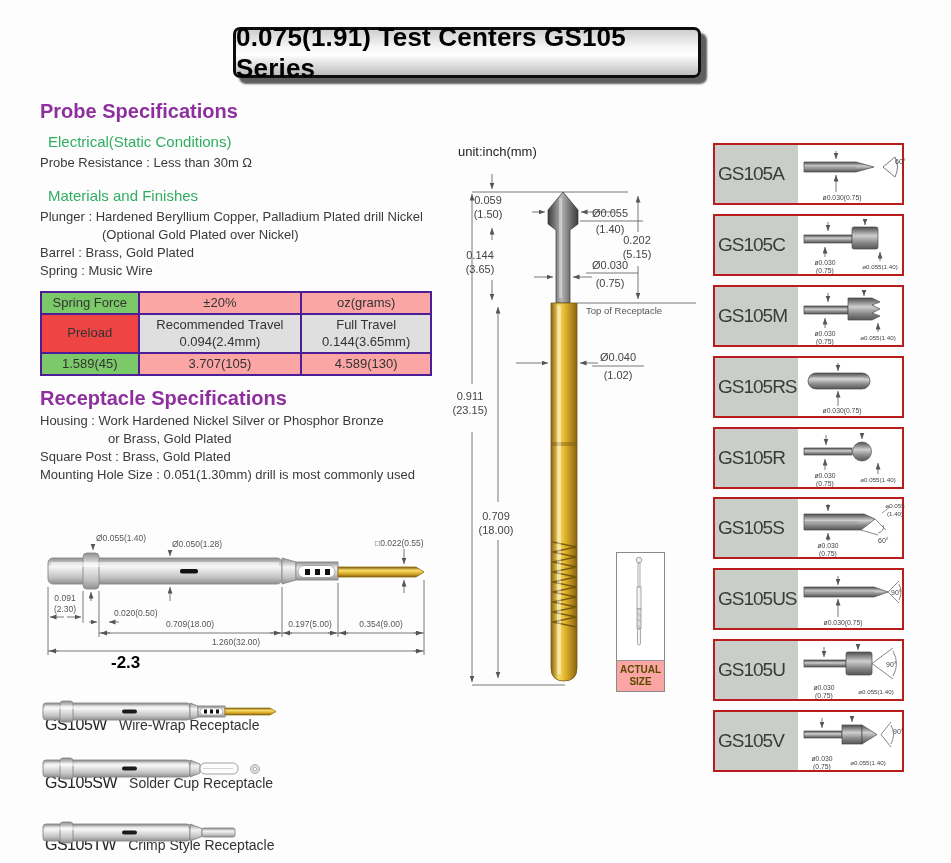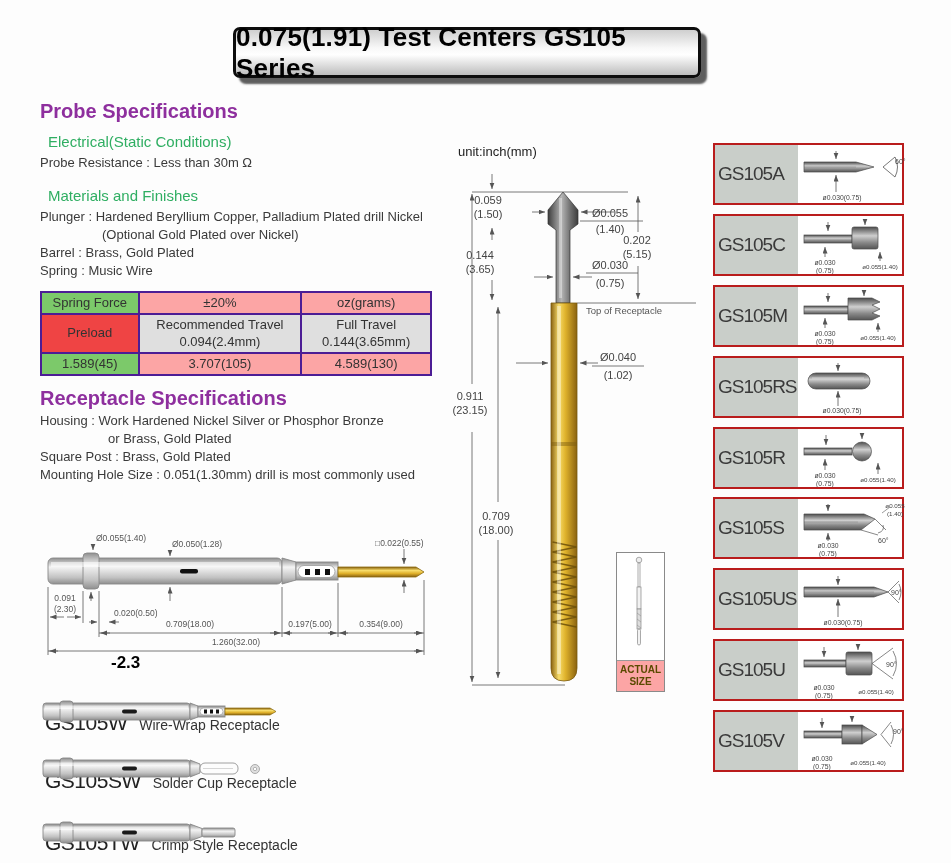--- a/index.html
+++ b/index.html
@@ -48,21 +48,21 @@
                display:flex;flex-direction:column;align-items:center;justify-content:center;
                font-size:10px;font-weight:bold;color:#5a4a00;line-height:12px;}
 
   
   .tipbox{left:713px;width:191px;height:62px;border:2px solid #b91c1c;background:#fff;display:flex;box-sizing:border-box;}
   .tiplabel{width:80px;background:#c9cec9;display:flex;align-items:center;padding-left:3px;
             font-size:19px;color:#3a3a3a;letter-spacing:-1px;flex-shrink:0;}
   .tipdraw{flex:1;position:relative;}
 
   
-  .rmodel{font-size:21px;color:#222;letter-spacing:-.5px;}
+  .rmodel{font-size:16px;color:#222;letter-spacing:-.5px;}
   .rdesc{font-size:14px;color:#333;margin-left:12px;margin-top:44px;}
   .typerow{display:flex;align-items:baseline;}
   .note{font-size:17px;font-weight:bold;color:#000;}
 </style>
 </head>
 <body>
 
 <svg width="0" height="0" style="position:absolute">
   <defs>
     <linearGradient id="gSilV" x1="0" y1="0" x2="0" y2="1">

